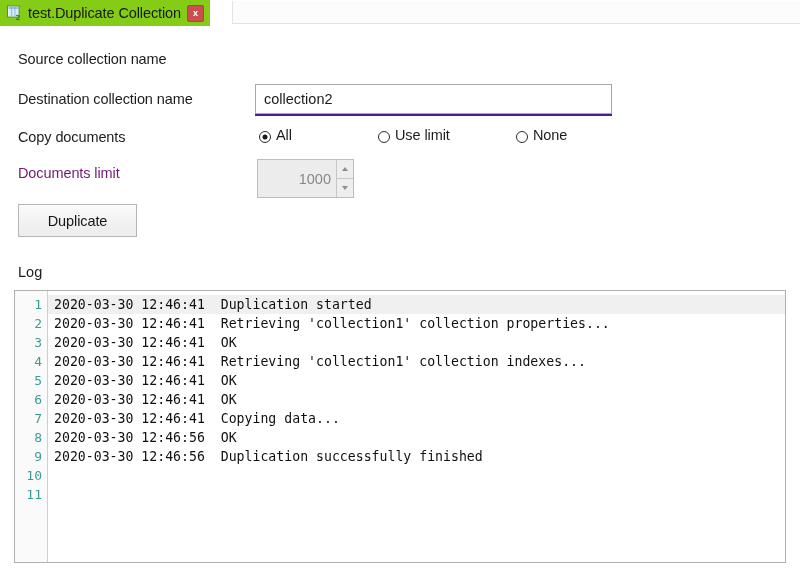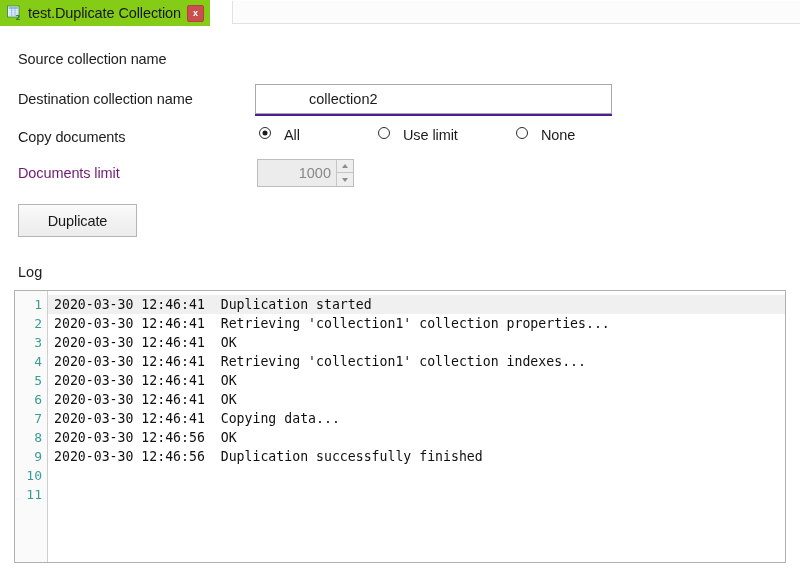--- a/index.html
+++ b/index.html
@@ -134,22 +134,22 @@
     font-size: 14.5px;
     color: #1a1a1a;
     white-space: nowrap;
   }
 
   
   .radio-group { position: absolute; }
   .radio {
     position: absolute;
     display: flex;
-    align-items: flex-start;
-    gap: 13px;
+    align-items: flex-end;
+    gap: 5px;
     cursor: pointer;
     white-space: nowrap;
   }
   .radio-dot {
     width: 12px; height: 12px;
     border: 1.6px solid #2b2b2b;
     border-radius: 50%;
     box-sizing: border-box;
     background: #ffffff;
     position: relative;
@@ -310,21 +310,21 @@
 
 <div class="combo" style="left:255px; top:44px; width:357px; height:30px;">
   <span class="combo-value">collection1</span>
   <span class="combo-arrow-btn">
     <span class="arrow-down"></span>
   </span>
 </div>
 
 <div class="form-label" style="left:18px; top:91px;">Destination collection name</div>
 
-<div class="textbox" style="left:255px; top:84px; width:357px; height:30px;padding-left:45px;">
+<div class="textbox" style="left:255px; top:84px; width:357px; height:30px;">
   <span class="textbox-value">collection2</span>
 </div>
 
 <div class="form-label" style="left:18px; top:129px;">Copy documents</div>
 
 <div class="radio-group">
   <label class="radio" style="left:259px; top:127px;">
     <span class="radio-dot checked"></span>
     <span class="radio-label">All</span>
   </label>
@@ -333,21 +333,21 @@
     <span class="radio-label">Use limit</span>
   </label>
   <label class="radio" style="left:516px; top:127px;">
     <span class="radio-dot"></span>
     <span class="radio-label">None</span>
   </label>
 </div>
 
 <div class="form-label disabled" style="left:18px; top:165px;">Documents limit</div>
 
-<div class="spinner" style="left:257px; top:159px; width:97px; height:28px;">
+<div class="spinner" style="left:257px; top:159px; width:97px; height:39px;">
   <span class="spinner-value">1000</span>
   <span class="spinner-buttons">
     <span class="spin-btn up">
         <span class="tri-up"></span>
       </span>
     <span class="spin-btn dn">
         <span class="tri-dn"></span>
       </span>
   </span>
 </div>

